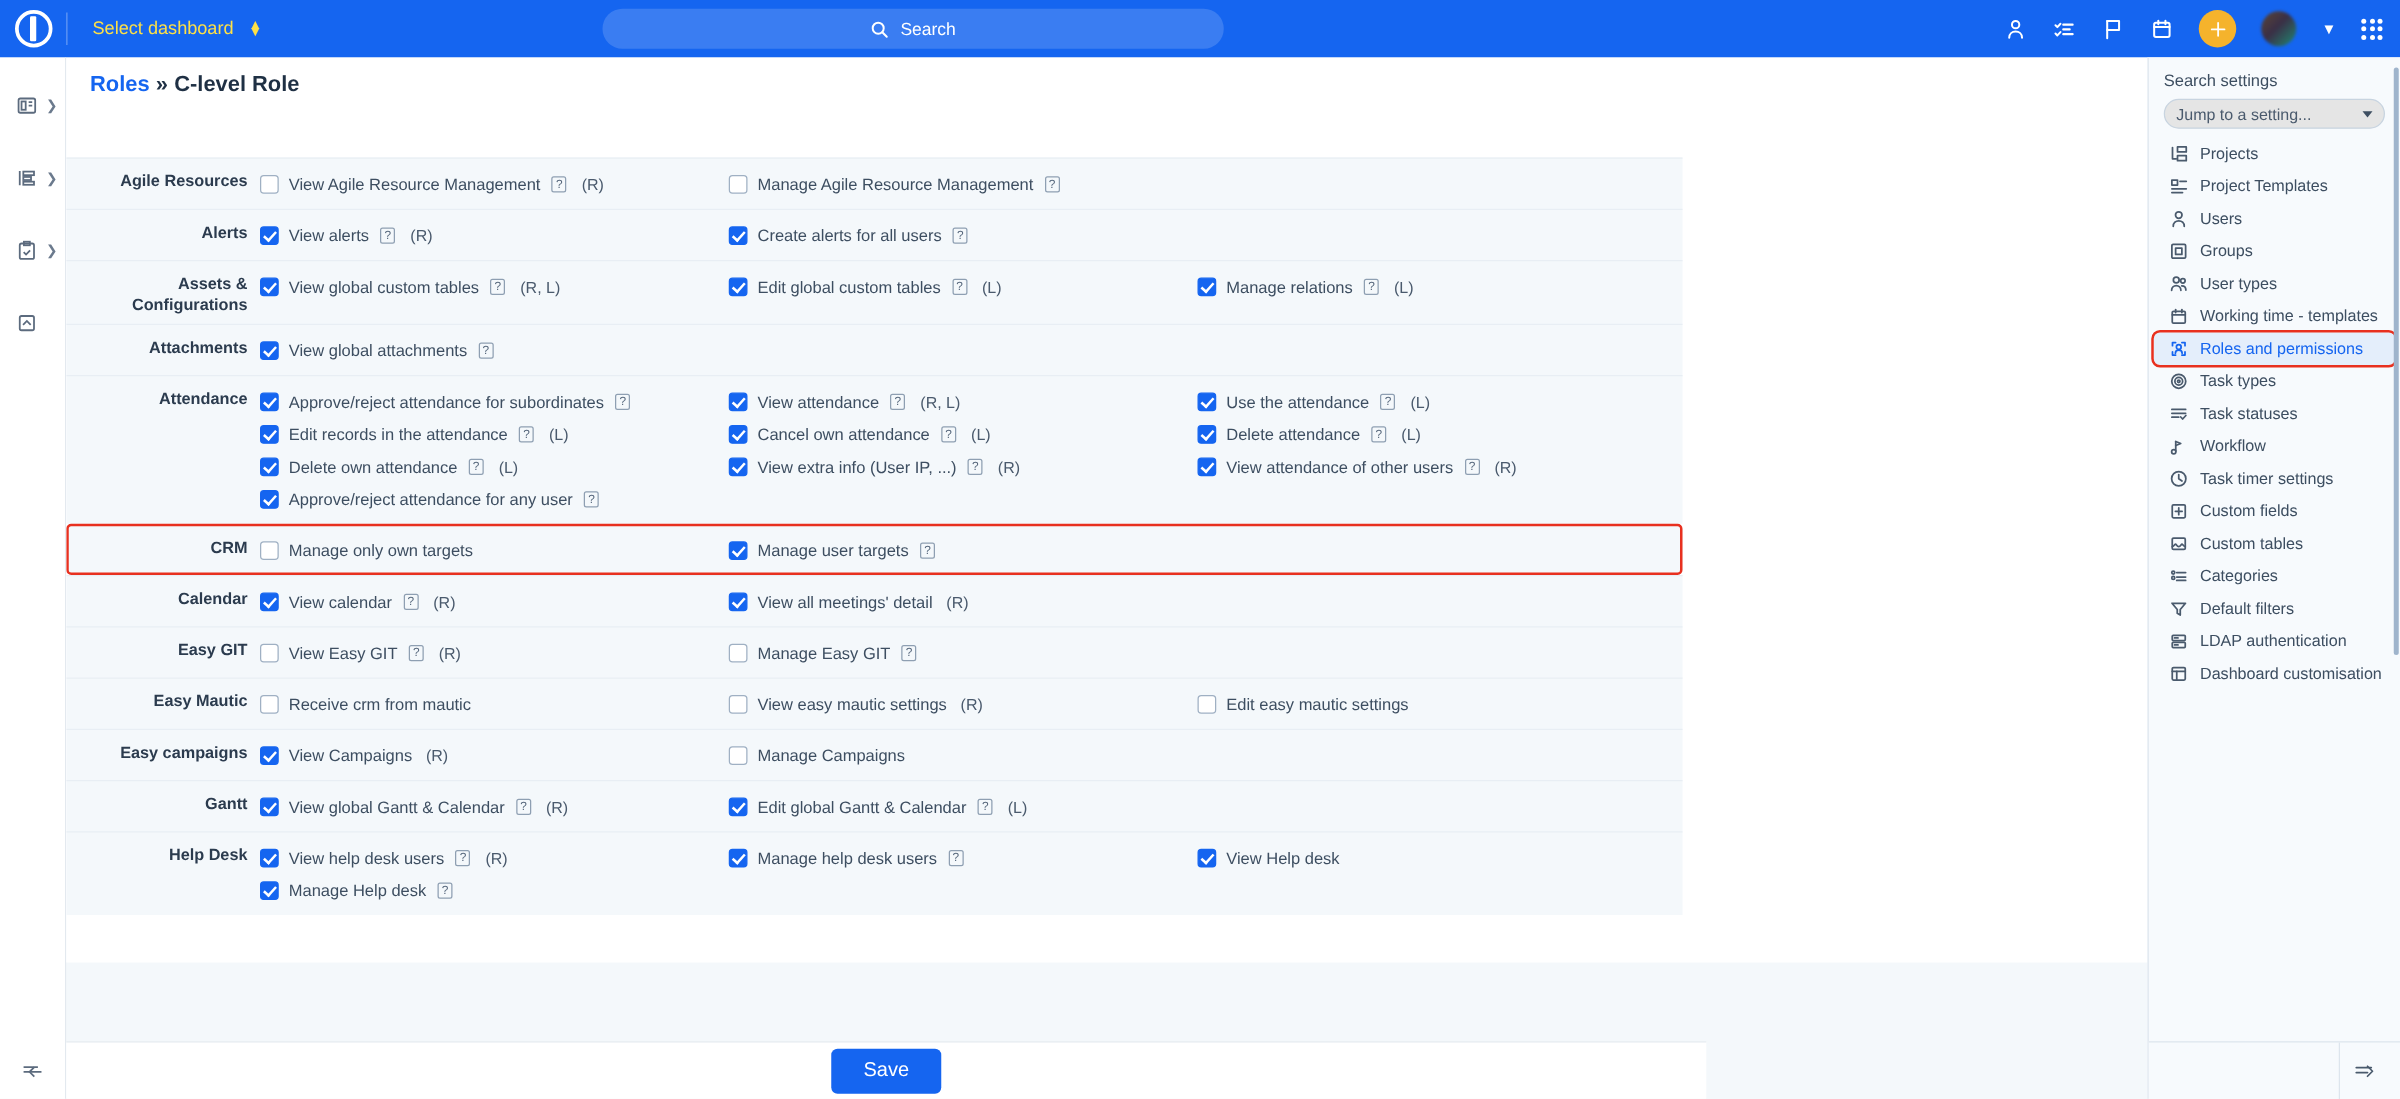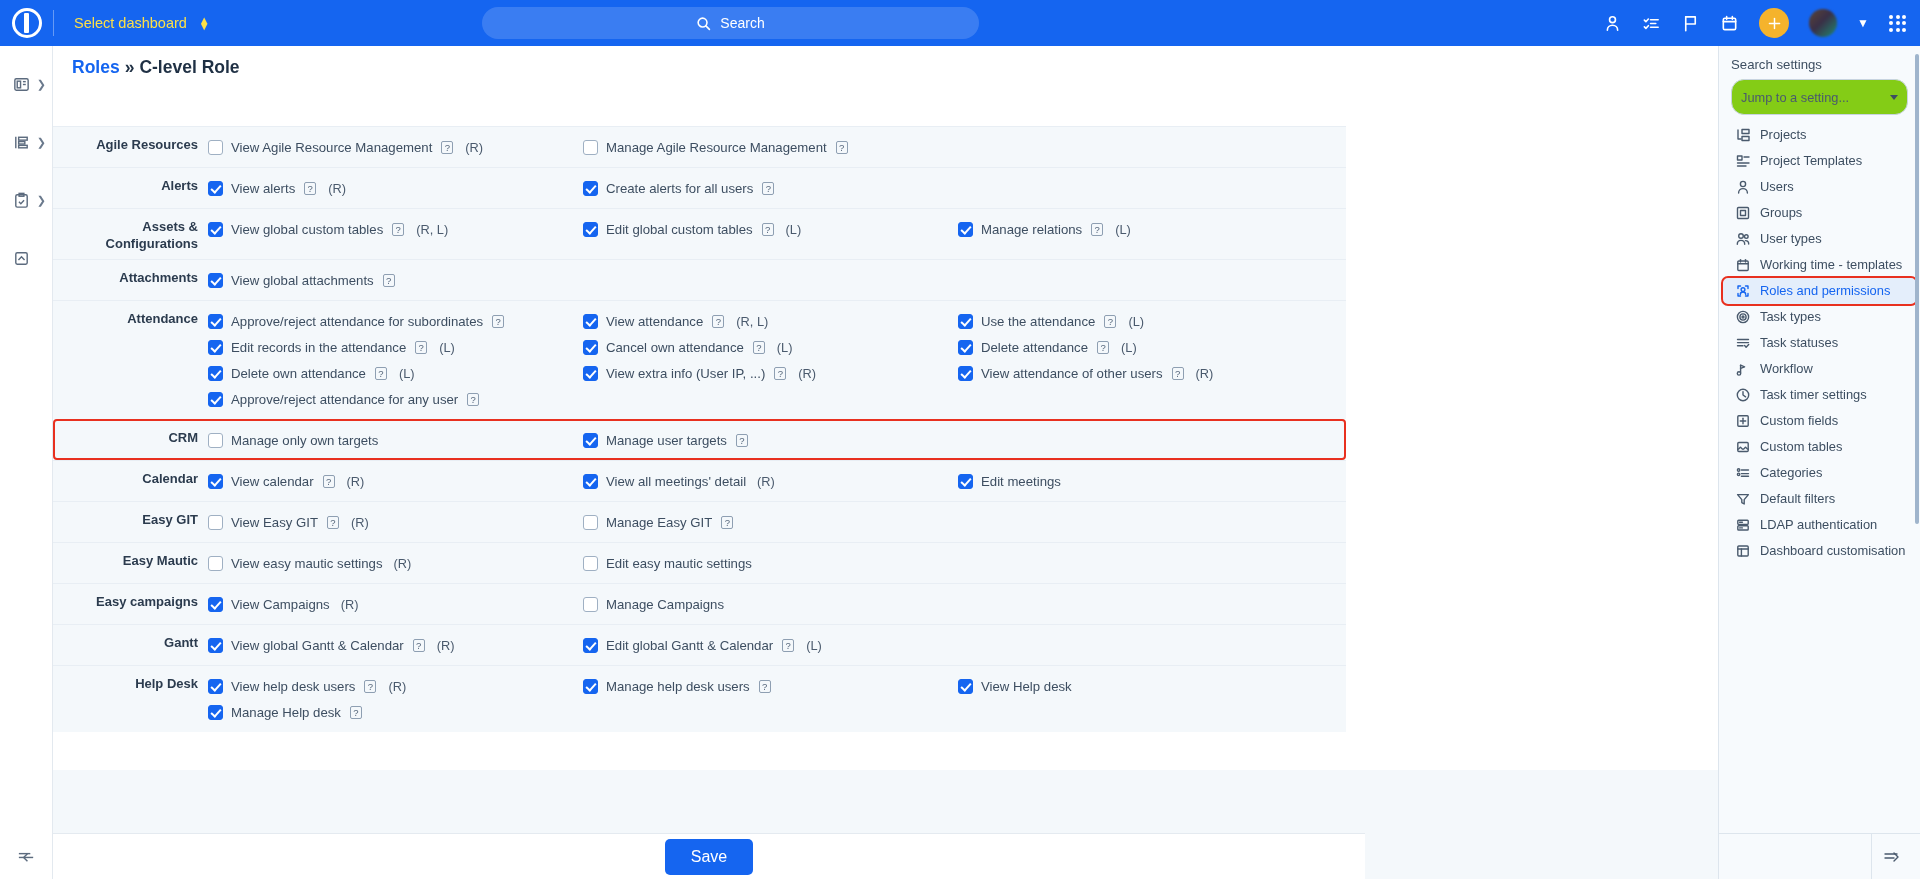--- a/index.html
+++ b/index.html
@@ -128,22 +128,22 @@
   }
 
   
   .settings {
     position: absolute; right: 0; top: 46px; width: 202px; height: 833px;
     background: #f7fafd; border-left: 1px solid #dde5ed;
   }
   .settings-inner { padding: 10px 0 0 0; height: 787px; overflow: hidden; position: relative; }
   .set-title { font-size: 13.2px; color: #3d4e61; padding: 1px 0 7px 12px; }
   .jump {
-    margin: 0 12px 7px 12px; height: 36px; border: 1px solid #c8d4e0;
-    border-radius: 13px; background: #84cc16; display: flex; align-items: center;
+    margin: 0 12px 7px 12px; height: 24px; border: 1px solid #c8d4e0;
+    border-radius: 13px; background: #e5e5e5; display: flex; align-items: center;
     justify-content: space-between; padding: 0 9px; font-size: 12.8px;
     color: #4a5a6d; cursor: pointer;
   }
   .caret { width: 0; height: 0; border-left: 4px solid transparent; border-right: 4px solid transparent; border-top: 5px solid #3d4e61; }
   .set-item {
     display: flex; align-items: center; gap: 9px; padding: 5px 10px 5px 12px;
     font-size: 12.9px; color: #3d4e61; cursor: pointer; line-height: 14.5px;
     border-radius: 5px; margin: 0 4px;
   }
   .set-item svg { flex: none; }
@@ -475,26 +475,20 @@
               <span class="rl">(R)</span>
             </div>
           </div>
           <div class="col">
             <div class="opt">
               <span class="cb on"></span>
               <span>View all meetings' detail</span>
               <span class="rl">(R)</span>
             </div>
           </div>
-          <div class="col c3">
-            <div class="opt">
-              <span class="cb on"></span>
-              <span>Edit meetings</span>
-            </div>
-          </div>
         </div>
       </div>
       <div class="prow">
         <div class="cat">Easy GIT</div>
         <div class="cols">
           <div class="col">
             <div class="opt">
               <span class="cb"></span>
               <span>View Easy GIT</span>
               <span class="q">?</span>
@@ -509,20 +503,26 @@
             </div>
           </div>
           <div class="col c3">
             <div class="opt"></div>
           </div>
         </div>
       </div>
       <div class="prow">
         <div class="cat">Easy Mautic</div>
         <div class="cols">
+          <div class="col">
+            <div class="opt">
+              <span class="cb"></span>
+              <span>Receive crm from mautic</span>
+            </div>
+          </div>
           <div class="col">
             <div class="opt">
               <span class="cb"></span>
               <span>View easy mautic settings</span>
               <span class="rl">(R)</span>
             </div>
           </div>
           <div class="col c3">
             <div class="opt">
               <span class="cb"></span>

